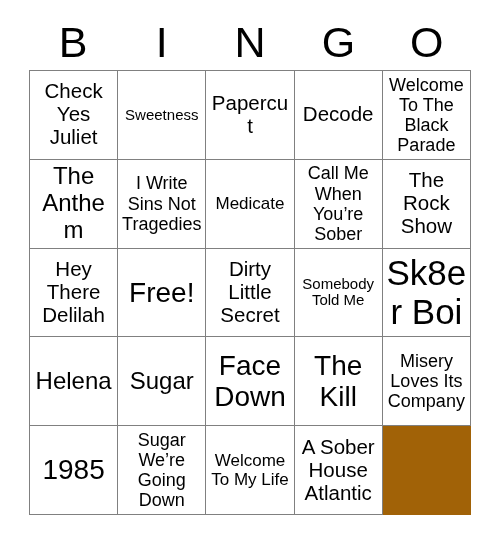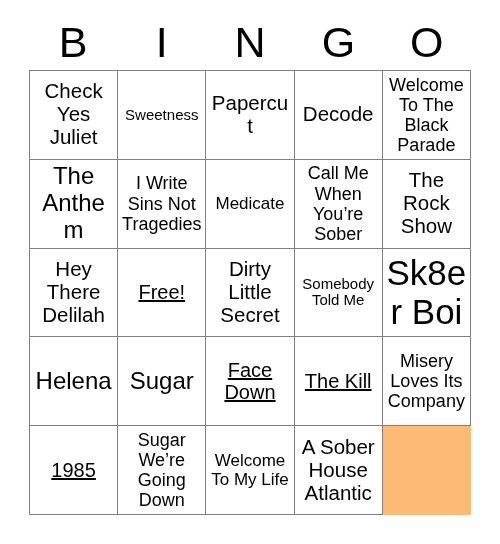--- a/index.html
+++ b/index.html
@@ -50,21 +50,21 @@
     left: 29px;
     top: 70px;
     width: 442px;
     height: 445px;
     display: grid;
     grid-template-columns: repeat(5, 1fr);
     grid-template-rows: repeat(5, 1fr);
     border-top: 1px solid #808080;
     border-left: 1px solid #808080;
     box-sizing: border-box;
-    background: #fdba74;
+    background: #a16207;
   }
   .cell {
     border-right: 1px solid #808080;
     border-bottom: 1px solid #808080;
     box-sizing: border-box;
     display: flex;
     align-items: center;
     justify-content: center;
     padding: 2px 3px;
     overflow: hidden;
@@ -77,21 +77,21 @@
     word-wrap: break-word;
     color: #000000;
   }
 
   
   .fs-xs  { font-size: 15px; }
   .fs-s   { font-size: 18px; }
   .fs-m   { font-size: 17px; }
   .fs-l   { font-size: 20.5px; }
   .fs-xl  { font-size: 24px; }
-  .fs-xxl { font-size: 20px; text-decoration: underline; }
+  .fs-xxl { font-size: 28px; }
   .fs-huge{ font-size: 35px; }
 </style>
 </head>
 <body>
 
 <div id="card">
 
   <div id="header-row">
     <div class="header-letter">B</div>
     <div class="header-letter">I</div>

